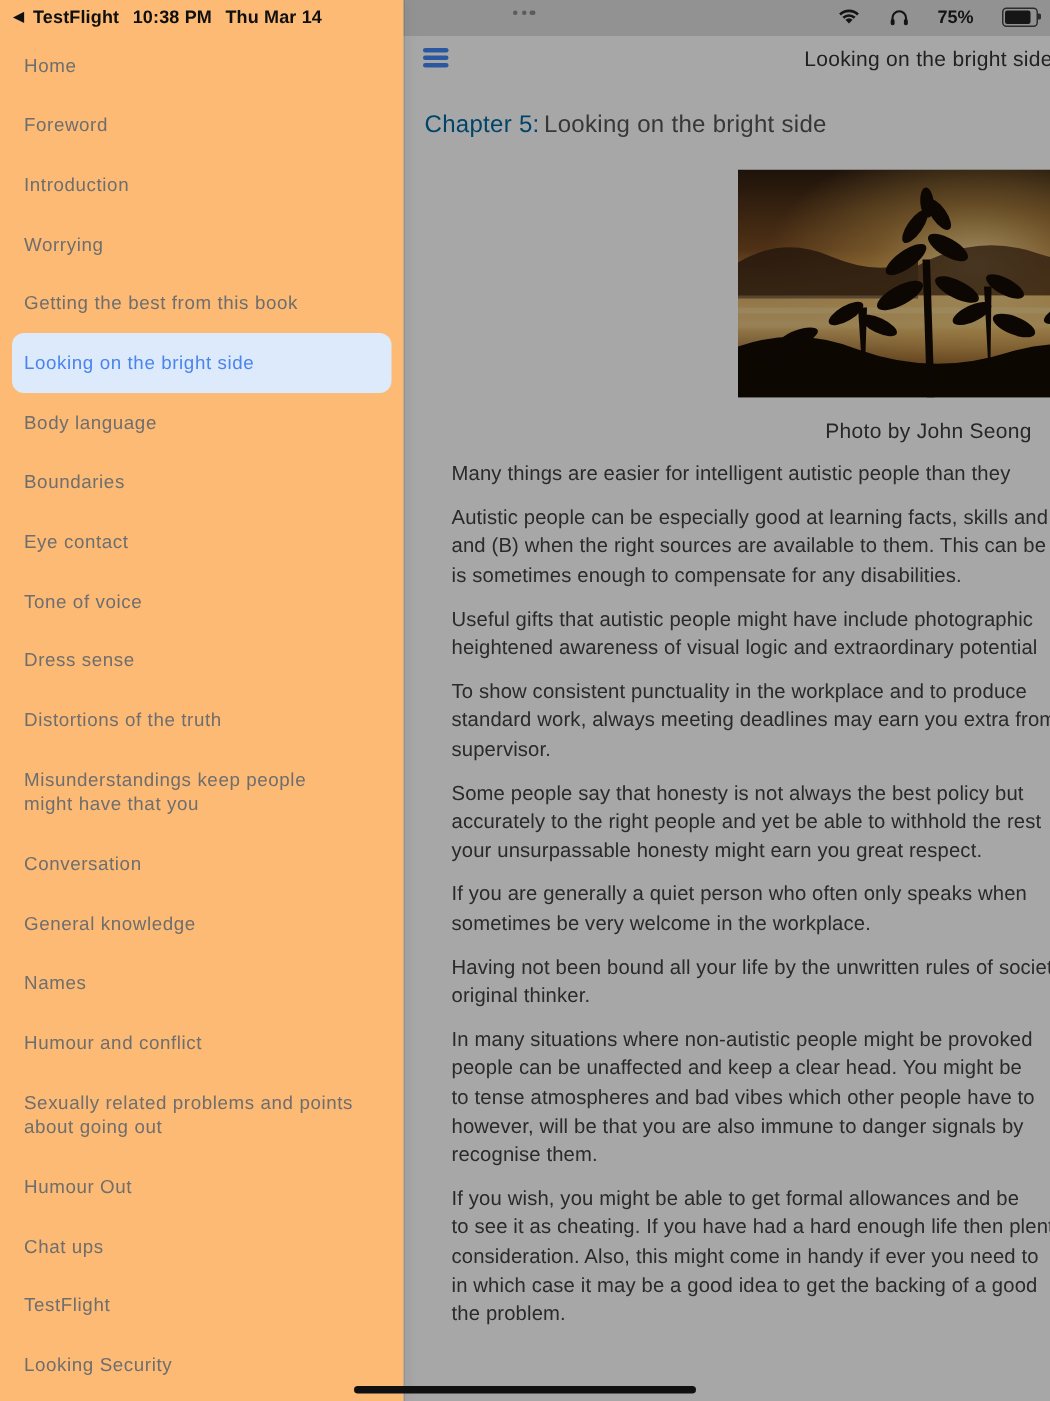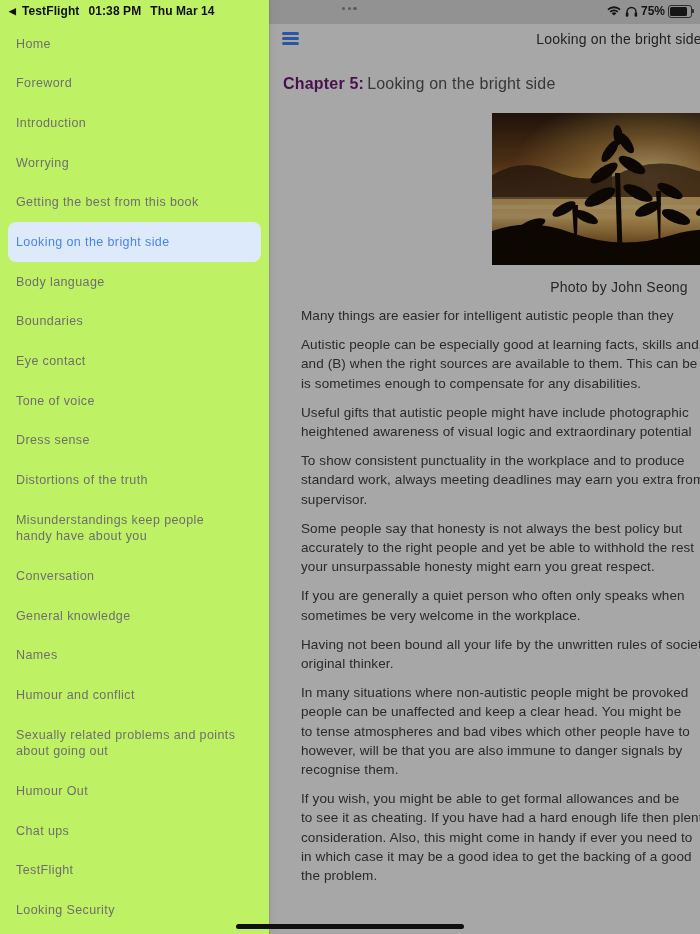--- a/index.html
+++ b/index.html
@@ -17,21 +17,21 @@
   .hamburger { position:absolute; left:13px; top:32px; width:17px; height:13px; cursor:pointer; }
   .hamburger span { display:block; height:2.6px; border-radius:1.5px; background:#4285f4; margin-bottom:2.6px; }
   .nav-title {
     position:absolute; top:31px; left:0; width:700px; text-align:center;
     font-size:14px; color:#333333; letter-spacing:0.2px;
   }
   .chapter-heading {
     position:absolute; top:75px; left:14px; font-size:16px; color:#555;
     letter-spacing:0.2px; white-space:nowrap;
   }
-  .chapter-heading b { color:#701a75; font-weight:700; margin-right:3px; }
+  .chapter-heading b { color:#0369a1; font-weight:400; margin-right:3px; }
   .figure { position:absolute; top:113px; left:0; width:700px; display:flex; flex-direction:column; align-items:center; }
   .photo { width:254px; height:152px; display:block; }
   .caption { margin-top:14px; font-size:14px; color:#3c3c3c; letter-spacing:0.2px; }
   .paragraphs { position:absolute; top:306px; left:32px; width:660px; }
   .para { margin:0 0 10px 0; }
   .para-line {
     white-space:nowrap; font-size:13.5px; line-height:19.2px; color:#414141;
     letter-spacing:0.1px;
   }
 
@@ -41,21 +41,21 @@
     background:rgba(0,0,0,0.345); z-index:5; cursor:pointer;
   }
   .scrim-statusband {
     position:absolute; left:0; top:0; width:100%; height:24px;
     background:rgba(0,0,0,0.12);
   }
 
   
   .sidebar {
     position:absolute; left:0; top:0; width:269px; height:934px;
-    background:#bef264; z-index:4; border-right:1px solid #e3e3e3;
+    background:#fdba74; z-index:4; border-right:1px solid #e3e3e3;
     box-shadow:2px 0 8px rgba(0,0,0,0.06);
   }
   .sidebar ul { list-style:none; margin:24px 0 0 0; padding:0; }
   .sidebar li {
     margin:0 8px; padding:11.6px 8px; border-radius:8px; cursor:pointer;
   }
   .sidebar li .line {
     display:block; font-size:12.5px; line-height:16.5px; color:#6e6e6e;
     letter-spacing:0.4px;
   }
@@ -64,21 +64,21 @@
 
   
   .statusbar { position:absolute; left:0; top:0; width:700px; height:24px; z-index:6; pointer-events:none; }
   .sb-left {
     position:absolute; left:9px; top:4px; display:flex; align-items:center; gap:9px;
     font-size:12px; font-weight:700; color:#101010; letter-spacing:0.1px;
   }
   .sb-back { font-size:9px; margin-right:-3px; }
   .sb-dots { position:absolute; left:342px; top:7px; display:flex; gap:2.5px; }
   .sb-dots i { width:3.2px; height:3.2px; border-radius:50%; background:#5c5c5c; }
-  .sb-right { position:absolute; right:8px; top:4px; display:flex; align-items:center; gap:3px; }
+  .sb-right { position:absolute; right:8px; top:4px; display:flex; align-items:center; gap:19px; }
   .sb-batt-label { font-size:12px; font-weight:600; color:#141414; }
   .batt { position:relative; width:22px; height:11px; border:1px solid rgba(20,20,20,0.8); border-radius:3px; }
   .batt .fill { position:absolute; left:1px; top:1px; bottom:1px; width:75%; background:#161616; border-radius:1.5px; }
   .batt .tip { position:absolute; right:-3px; top:3px; width:1.6px; height:4px; background:rgba(20,20,20,0.8); border-radius:0 1px 1px 0; }
 
   
   .home-indicator {
     position:absolute; left:236px; bottom:5px; width:228px; height:5.5px;
     border-radius:3px; background:#101010; z-index:10; cursor:grab;
   }
@@ -238,21 +238,21 @@
           <span class="line">Tone of voice</span>
         </li>
         <li>
           <span class="line">Dress sense</span>
         </li>
         <li>
           <span class="line">Distortions of the truth</span>
         </li>
         <li>
           <span class="line">Misunderstandings keep people</span>
-          <span class="line">handy have about you</span>
+          <span class="line">might have that you</span>
         </li>
         <li>
           <span class="line">Conversation</span>
         </li>
         <li>
           <span class="line">General knowledge</span>
         </li>
         <li>
           <span class="line">Names</span>
         </li>
@@ -275,21 +275,21 @@
         <li>
           <span class="line">Looking Security</span>
         </li>
       </ul>
   </nav>
 
   <div class="statusbar">
     <div class="sb-left">
       <span class="sb-back">◀</span>
       <span>TestFlight</span>
-      <span>01:38 PM</span>
+      <span>10:38 PM</span>
       <span>Thu Mar 14</span>
     </div>
     <div class="sb-dots">
         <i></i>
         <i></i>
         <i></i>
       </div>
     <div class="sb-right">
       <svg width="16" height="12" viewBox="0 0 16 12">
         <path d="M8 10.6 L5.6 8.2 a3.6 3.6 0 0 1 4.8 0 Z" fill="#141414"></path>

